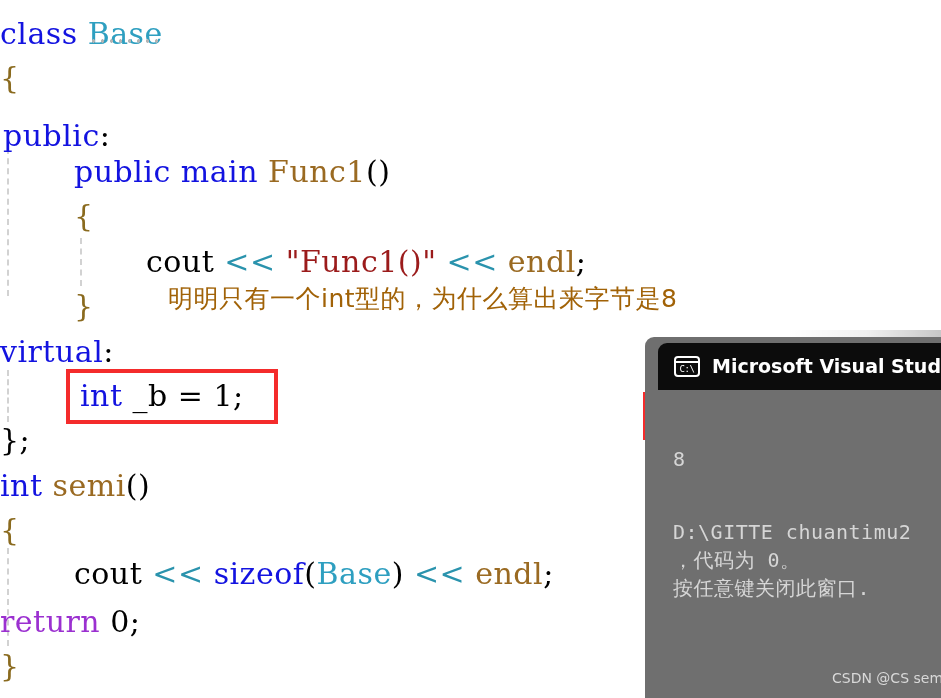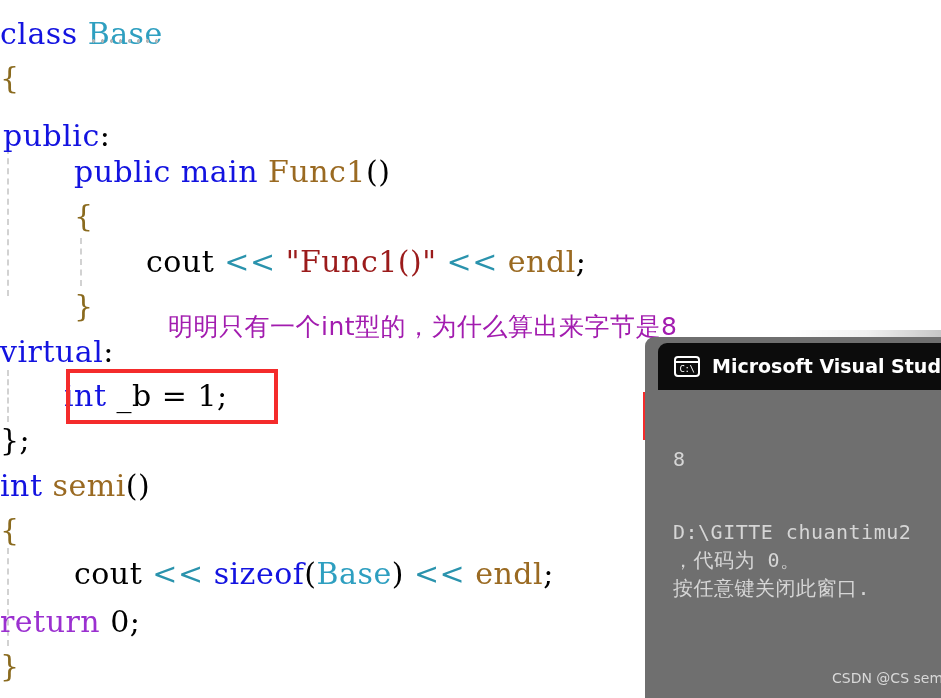--- a/index.html
+++ b/index.html
@@ -65,25 +65,25 @@
   .indent-guide {
     position: absolute;
     width: 0;
     border-left: 2px dashed #d2d2d2;
   }
 
   
   #annotation {
     position: absolute;
     left: 168px;
-    top: 312px;
+    top: 284px;
     font-family: "DejaVu Sans", "Liberation Sans", sans-serif;
     font-size: 25px;
     line-height: 30px;
-    color: #a21caf;
+    color: #a16207;
     white-space: pre;
     letter-spacing: 0.5px;
     text-align: center;
   }
 
   
   .red-box {
     position: absolute;
     border: 4px solid #f42b2b;
     box-sizing: border-box;
@@ -206,21 +206,21 @@
       </div>
     <div id="code-lines-layer">
         <div class="code-line" style="top: 12px; padding-left: 0px;"><span class="kw">class</span><span class="pun"> </span><span class="type squiggle">Base</span></div>
         <div class="code-line" style="top: 56px; padding-left: 0px;"><span class="brace">{</span></div>
         <div class="code-line" style="top: 114px; padding-left: 3px;"><span class="kw">public</span><span class="pun">:</span></div>
         <div class="code-line" style="top: 150px; padding-left: 74px;"><span class="kw">public</span><span class="pun"> </span><span class="kw">main</span><span class="pun"> </span><span class="fn">Func1</span><span class="pun">()</span></div>
         <div class="code-line" style="top: 194px; padding-left: 74px;"><span class="brace">{</span></div>
         <div class="code-line" style="top: 240px; padding-left: 146px;"><span class="pun">cout</span><span class="pun"> </span><span class="op">&lt;&lt;</span><span class="pun"> </span><span class="str">"Func1()"</span><span class="pun"> </span><span class="op">&lt;&lt;</span><span class="pun"> </span><span class="fn">endl</span><span class="pun">;</span></div>
         <div class="code-line" style="top: 284px; padding-left: 74px;"><span class="brace">}</span></div>
         <div class="code-line" style="top: 330px; padding-left: 0px;"><span class="kw">virtual</span><span class="pun">:</span></div>
-        <div class="code-line" style="top: 374px; padding-left: 64px;"><span class="kw">int</span><span class="pun"> </span><span class="pun">_b</span><span class="pun"> </span><span class="pun">=</span><span class="pun"> </span><span class="pun">1</span><span class="pun">;</span></div>
+        <div class="code-line" style="top: 374px; padding-left: 80px;"><span class="kw">int</span><span class="pun"> </span><span class="pun">_b</span><span class="pun"> </span><span class="pun">=</span><span class="pun"> </span><span class="pun">1</span><span class="pun">;</span></div>
         <div class="code-line" style="top: 418px; padding-left: 0px;"><span class="pun">};</span></div>
         <div class="code-line" style="top: 464px; padding-left: 0px;"><span class="kw">int</span><span class="pun"> </span><span class="fn">semi</span><span class="pun">()</span></div>
         <div class="code-line" style="top: 508px; padding-left: 0px;"><span class="brace">{</span></div>
         <div class="code-line" style="top: 552px; padding-left: 74px;"><span class="pun">cout</span><span class="pun"> </span><span class="op">&lt;&lt;</span><span class="pun"> </span><span class="kw">sizeof</span><span class="pun">(</span><span class="type">Base</span><span class="pun">)</span><span class="pun"> </span><span class="op">&lt;&lt;</span><span class="pun"> </span><span class="fn">endl</span><span class="pun">;</span></div>
         <div class="code-line" style="top: 600px; "><span class="ret">return</span><span class="pun"> </span><span class="pun">0</span><span class="pun">;</span></div>
         <div class="code-line" style="top: 644px; padding-left: 0px;"><span class="brace">}</span></div>
       </div>
   </div>
 
   <div id="annotation">明明只有一个int型的，为什么算出来字节是8</div>

